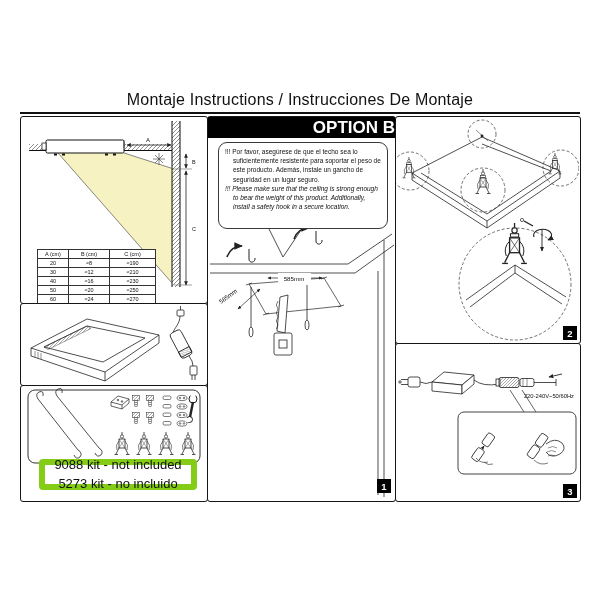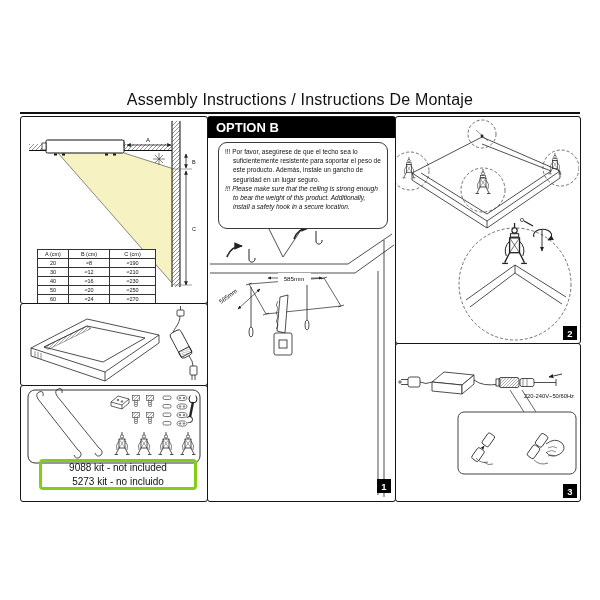--- a/index.html
+++ b/index.html
@@ -8,40 +8,40 @@
   .title-rule{position:absolute;top:112px;left:20px;width:560px;border-top:2px solid #111;}
   .panel{position:absolute;border:1.4px solid #151515;border-radius:3px;background:#fff;box-sizing:border-box;}
   #p-beam{left:20px;top:116px;width:188px;height:188px;}
   #p-frame{left:20px;top:303px;width:188px;height:83px;}
   #p-kit{left:20px;top:385px;width:188px;height:117px;}
   #p-option{left:207px;top:116px;width:189px;height:386px;}
   #p-corner{left:395px;top:116px;width:186px;height:228px;}
   #p-power{left:395px;top:343px;width:186px;height:159px;}
   .panel svg{position:absolute;left:0;top:0;}
   svg text{font-family:"Liberation Sans",sans-serif;fill:#111;}
-  .optheader{position:absolute;top:0;left:0;right:0;height:21px;background:#000;color:#fff;font-weight:bold;font-size:13px;line-height:21px;padding-left:8px;box-sizing:border-box;}
+  .optheader{position:absolute;top:0;left:0;right:0;height:21px;background:#000;color:#fff;font-weight:bold;font-size:17px;line-height:21px;padding-left:8px;box-sizing:border-box;text-align:right;}
   .bubble{position:absolute;top:25px;left:10px;width:170px;height:87px;border:1px solid #3a3a3a;border-radius:9px;padding:4px 6px;font-size:6.5px;line-height:1.42;box-sizing:border-box;background:#fff;z-index:2;}
   .warn{margin:0;padding-left:8px;text-indent:-8px;}
   .warn.en{font-style:italic;}
   .badge{position:absolute;width:14px;height:14px;background:#000;color:#fff;font-size:9.5px;font-weight:bold;display:flex;align-items:center;justify-content:center;z-index:3;}
   #badge1{right:4px;bottom:8px;}
   #badge2{right:3px;bottom:3px;}
   #badge3{right:3px;bottom:3px;}
   .dims{position:absolute;left:16px;top:132px;border-collapse:collapse;font-size:5.5px;background:#fff;}
   .dims th,.dims td{border:.8px solid #333;text-align:center;padding:0;height:8px;font-weight:normal;line-height:8px;}
   .dims .c1{width:30px;} .dims .c2{width:40px;} .dims .c3{width:45px;}
-  .kitlabel{position:absolute;left:18px;top:73px;width:158px;height:31px;border:3px solid #84cc16;border-radius:4px;display:flex;flex-direction:column;align-items:center;justify-content:center;font-size:10px;line-height:1.4;box-sizing:border-box;}
+  .kitlabel{position:absolute;left:18px;top:73px;width:158px;height:31px;border:6px solid #84cc16;border-radius:4px;display:flex;flex-direction:column;align-items:center;justify-content:center;font-size:13px;line-height:1.4;box-sizing:border-box;}
   .volts{position:absolute;right:6px;top:49px;font-size:5.8px;z-index:2;}
 </style>
 </head>
 <body>
 
 <div class="page">
 
-  <div class="title">Assembly Instructions / Instructions De Montaje</div>
+  <div class="title">Montaje Instructions / Instrucciones De Montaje</div>
   <div class="title-rule"></div>
 
   <div class="panel" id="p-beam">
     <svg width="185" height="185" viewBox="0 0 185 185">
       <defs>
         <pattern id="h1" width="4" height="4" patternUnits="userSpaceOnUse">
           <path d="M0,4 L4,0" stroke="#444" stroke-width="0.6"></path>
         </pattern>
         <marker id="mA" viewBox="0 0 10 10" refX="8" refY="5" markerWidth="6" markerHeight="6" orient="auto-start-reverse">
           <path d="M0,1 L9,5 L0,9 Z" fill="#222"></path>

